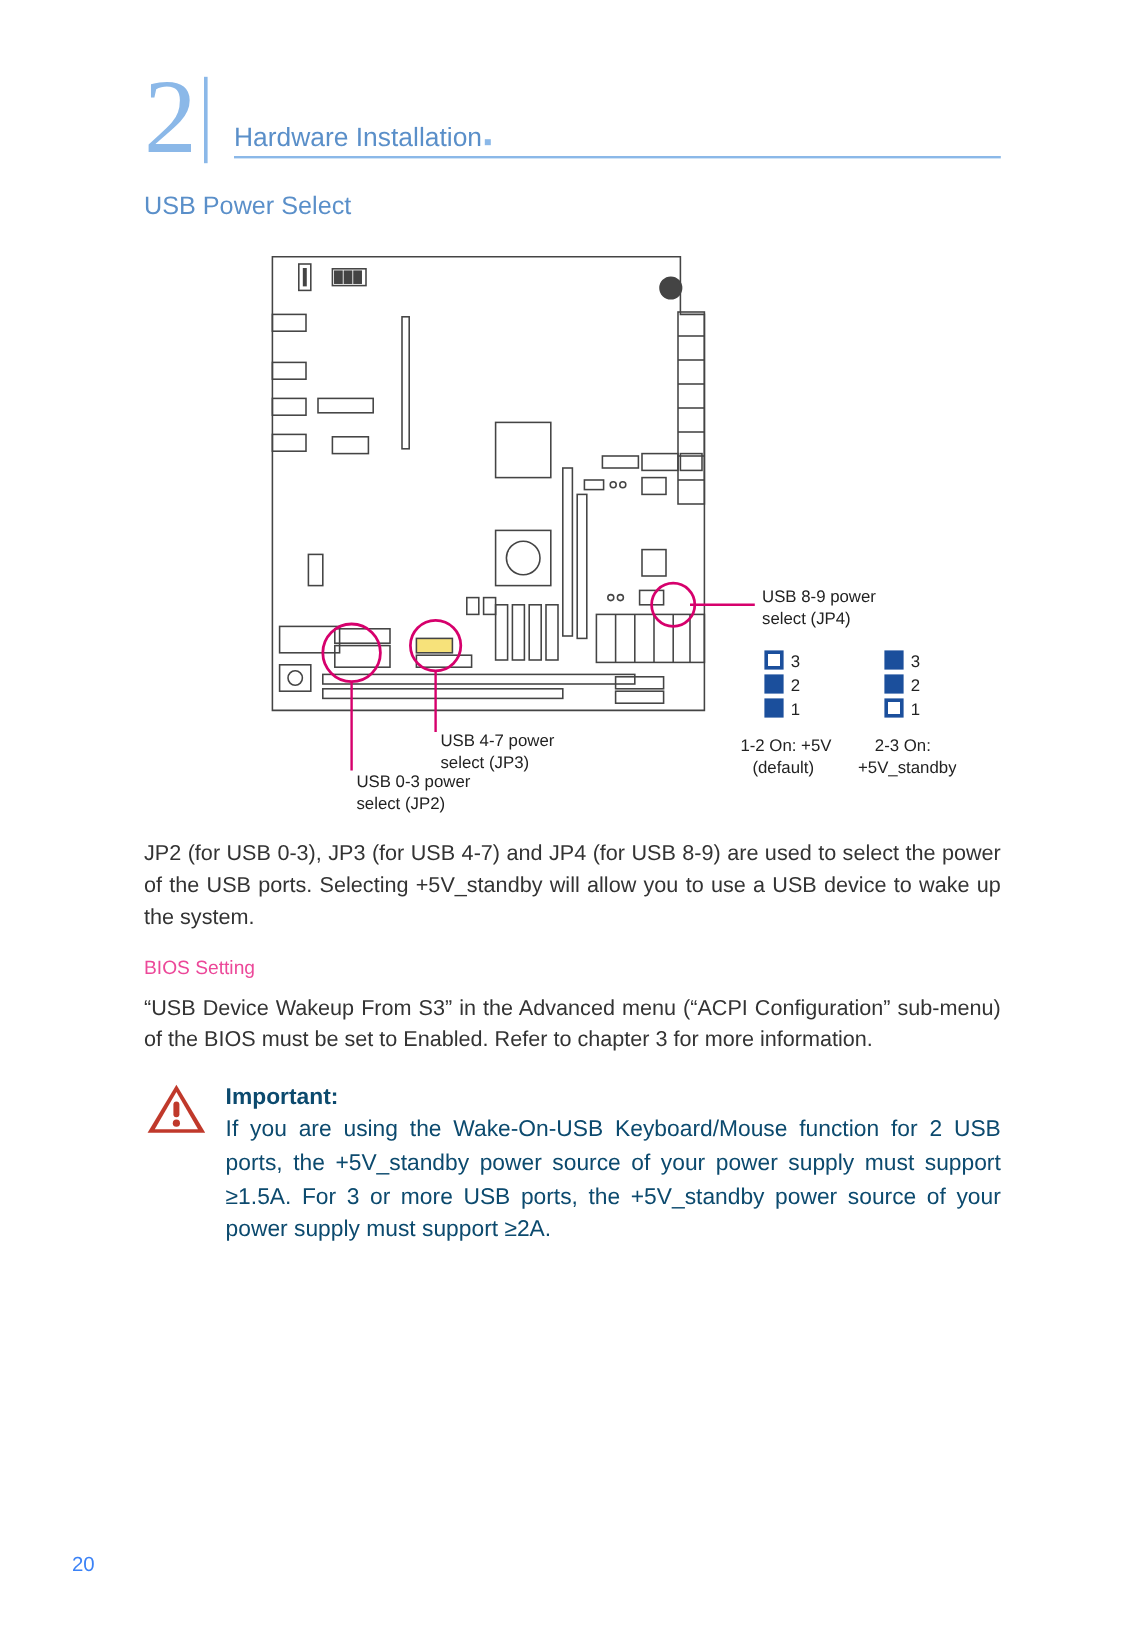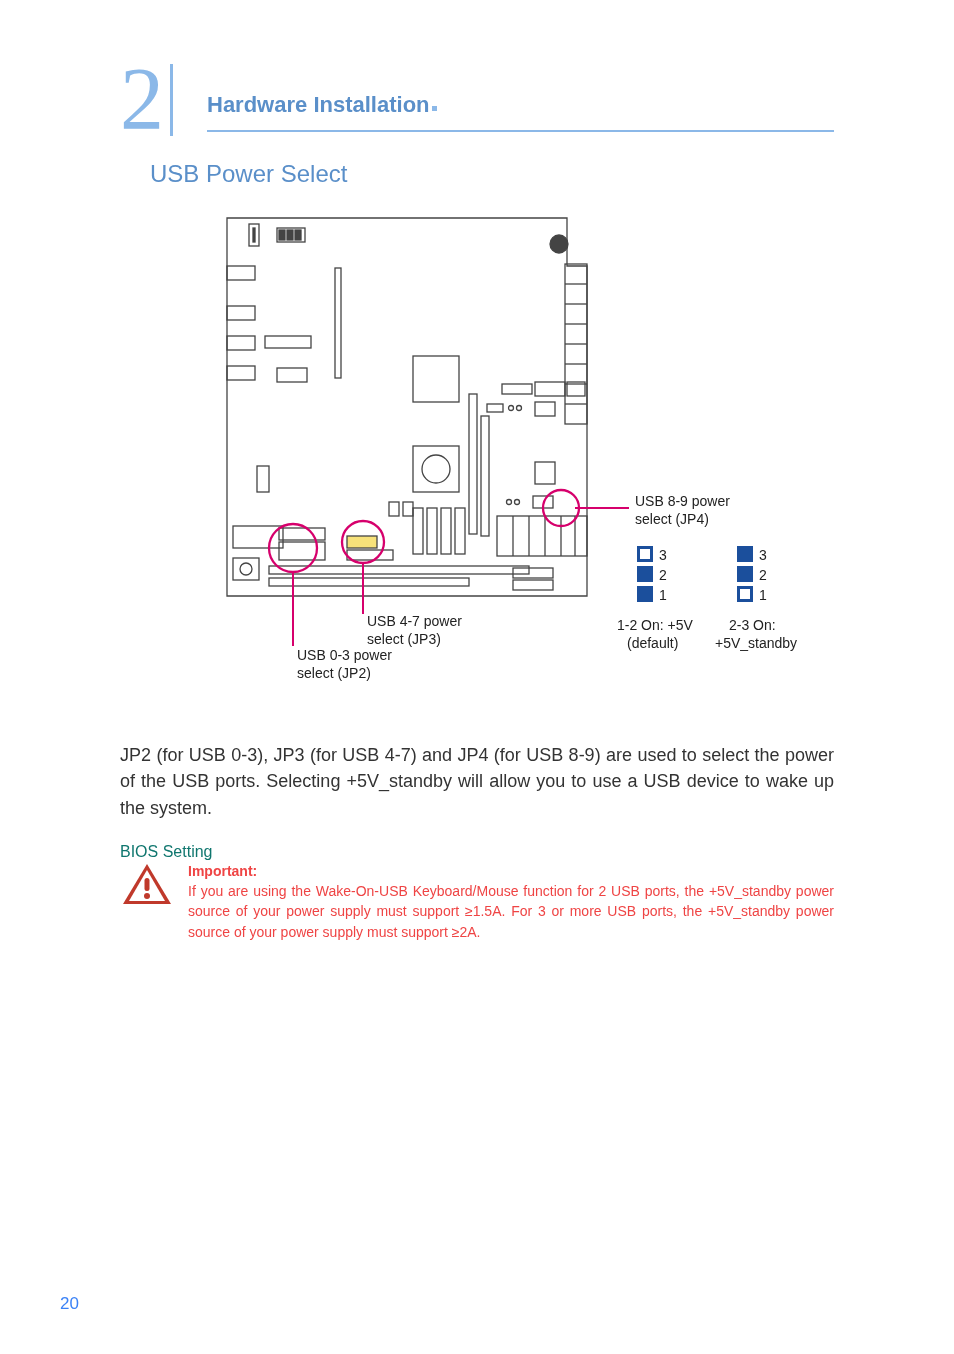--- a/index.html
+++ b/index.html
@@ -30,64 +30,64 @@
     padding-right: 6px;
     border-right: 3px solid #8bb8e8;
     margin-right: 18px;
     padding-bottom: 2px;
     position: relative;
     top: 4px;
   }
   .chapter-title {
     font-size: 22px;
     color: #5a8fc9;
-    font-weight: bold;
-    padding-bottom: 12px;
+    font-weight: normal;
+    padding-bottom: 2px;
     border-bottom: 2px solid #8bb8e8;
     flex: 1;
-    margin-left: 16px;
+    margin-left: 4px;
     padding-left: 0;
   }
   .chapter-title-dot {
     display:inline-block;
     width:5px; height:5px;
     background:#8bb8e8;
     vertical-align: middle;
     margin-left: 2px;
     position: relative; top:2px;
   }
   .section-title {
-    font-size: 24px;
+    font-size: 21px;
     color: #5a8fc9;
     margin-bottom: 18px;
     font-weight: normal;
-    margin-left: 30px;
   }
   .diagram-wrap {
     width: 100%;
     display:flex;
     justify-content:center;
-    margin-bottom: 56px;
+    margin-bottom: 16px;
   }
   .body-text {
     font-size: 18px;
     line-height: 1.45;
     text-align: justify;
     margin-bottom: 22px;
   }
   .subheading {
     font-size: 16px;
-    color: #0f766e;
+    color: #ec4899;
+    margin-bottom: 10px;
     font-weight: normal;
   }
   .note-block {
     display: flex;
     gap: 14px;
-    color: #ef4444;
-    font-size: 14px;
+    color: #0c4a6e;
+    font-size: 19px;
     line-height: 1.45;
     text-align: justify;
   }
   .note-icon { flex: none; width: 54px; }
   .note-content { flex:1; }
   .note-title { font-weight: bold; }
   .page-number {
     position: absolute;
     bottom: 40px;
     left: 60px;
@@ -241,20 +241,21 @@
         <text x="572" y="424" font-size="14" fill="#222">2-3 On:</text>
         <text x="558" y="442" font-size="14" fill="#222">+5V_standby</text>
       </g>
     </svg>
   </div>
 
   <p class="body-text">JP2 (for USB 0-3), JP3 (for USB 4-7) and JP4 (for USB 8-9) are used to select the power of the USB ports. Selecting +5V_standby will allow you to use a USB device to wake up the system.</p>
 
   <div class="subheading">BIOS Setting</div>
 
+  <p class="body-text">“USB Device Wakeup From S3” in the Advanced menu (“ACPI Configuration” sub-menu) of the BIOS must be set to Enabled. Refer to chapter 3 for more information.</p>
 
   <div class="note-block">
     <div class="note-icon">
       <svg width="54" height="48" viewBox="0 0 54 48">
         <path d="M27 3 L51 43 H3 Z" fill="#c0392b"></path>
         <path d="M27 9 L45 40 H9 Z" fill="#fff"></path>
         <rect x="24.5" y="17" width="5" height="13" rx="2.5" fill="#c0392b"></rect>
         <circle cx="27" cy="35" r="3" fill="#c0392b"></circle>
       </svg>
     </div>

